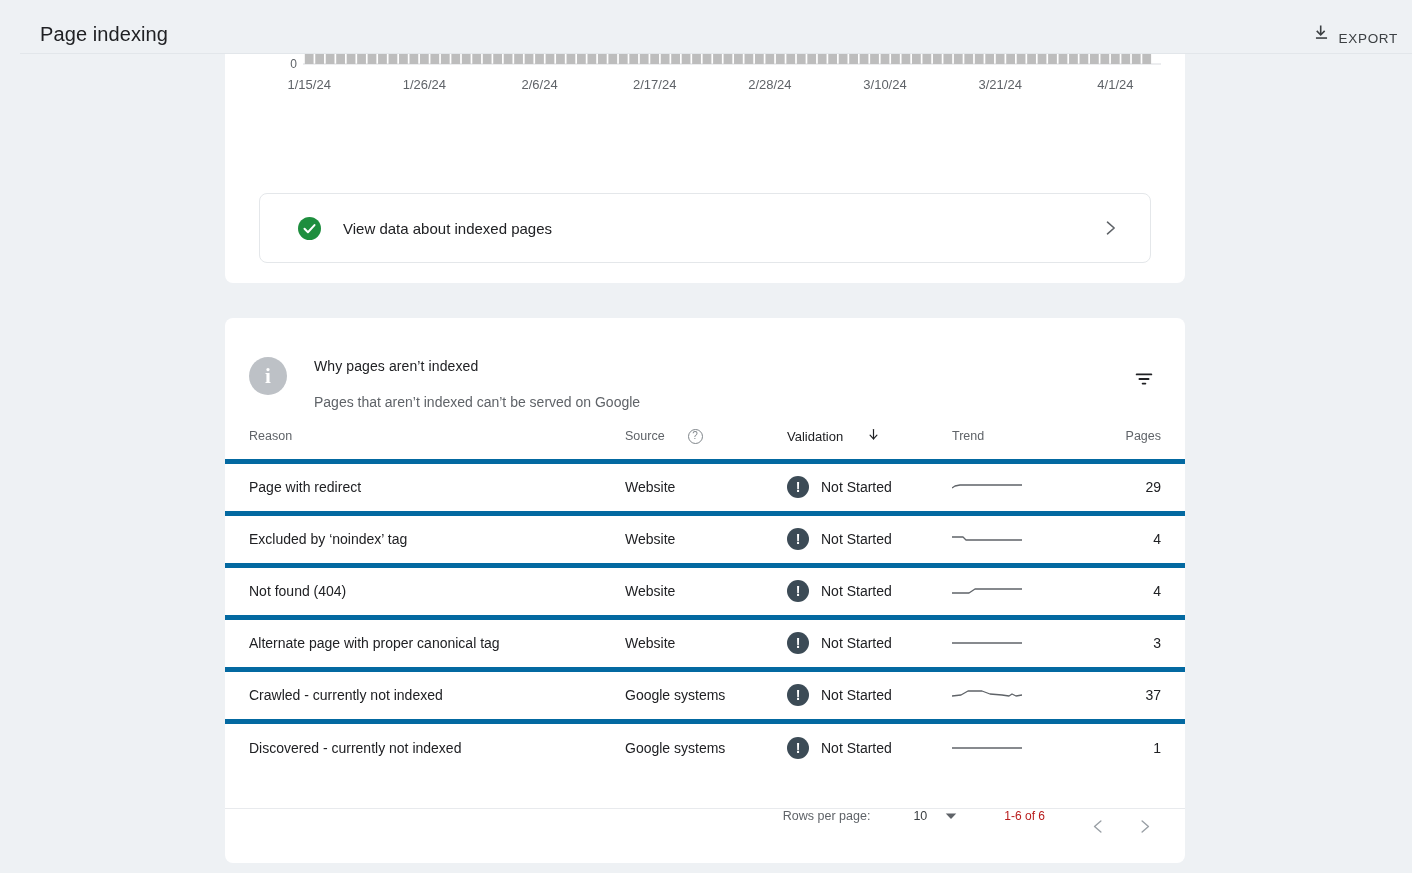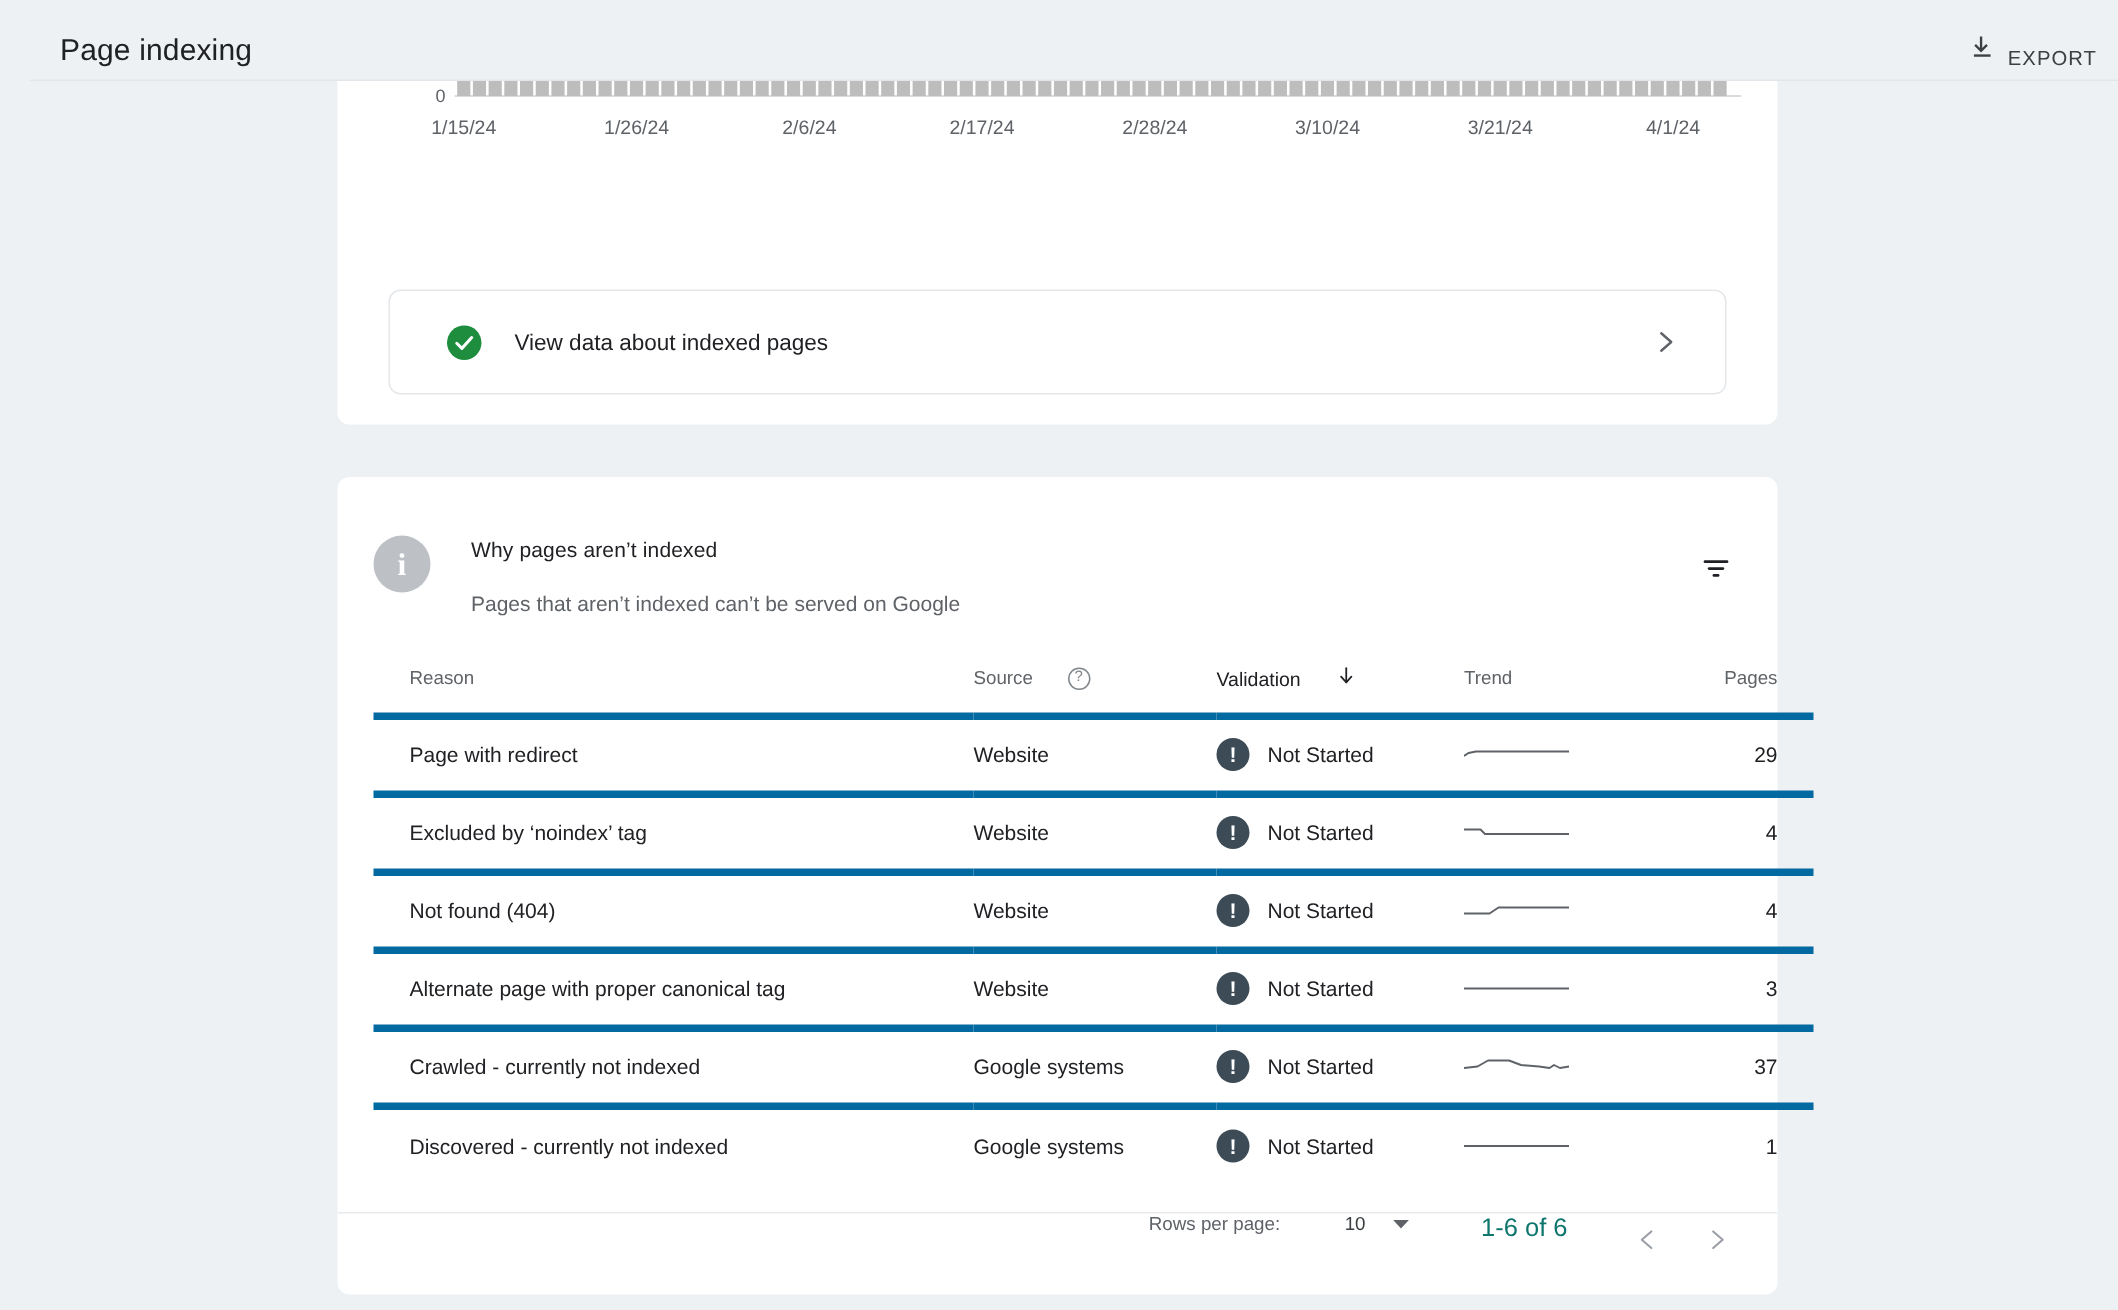--- a/index.html
+++ b/index.html
@@ -143,25 +143,24 @@
     position: absolute;
     right: 26px; top: 46px;
     width: 30px; height: 30px;
     display: flex; align-items: center; justify-content: center;
     cursor: pointer;
   }
 
   
   .tbl {
     position: absolute;
-    left: 0; top: 112px;
+    left: 0; top: 96px;
     width: 960px;
     border-collapse: collapse;
     table-layout: fixed;
-    margin-left: 24px;
   }
   .tbl th, .tbl td {
     padding: 0;
     text-align: left;
     vertical-align: middle;
   }
   .tbl thead th {
     height: 47px;
     font-weight: normal;
     font-size: 12.5px;
@@ -222,21 +221,21 @@
     display: flex; align-items: flex-start; justify-content: flex-end;
     padding-right: 24px;
   }
   .rpp-label { font-size: 12.5px; color: #5f6368; }
   .rpp-value {
     font-size: 12.5px; color: #3c4043;
     margin-left: 43px;
     cursor: pointer;
   }
   .rpp-caret { margin-left: 17px; cursor: pointer; display: flex; align-items: center; }
-  .range-label { font-size: 17px; color: #0f766e; margin-left: 46px; }
+  .range-label { font-size: 12px; color: #b91c1c; margin-left: 46px; }
   .pg-btn {
     width: 34px; height: 34px;
     display: flex; align-items: center; justify-content: center;
     color: #9aa0a6;
     cursor: pointer;
     border-radius: 50%;
   }
   .pg-prev { margin-left: 36px; }
   .pg-next { margin-left: 12px; }
 </style>

